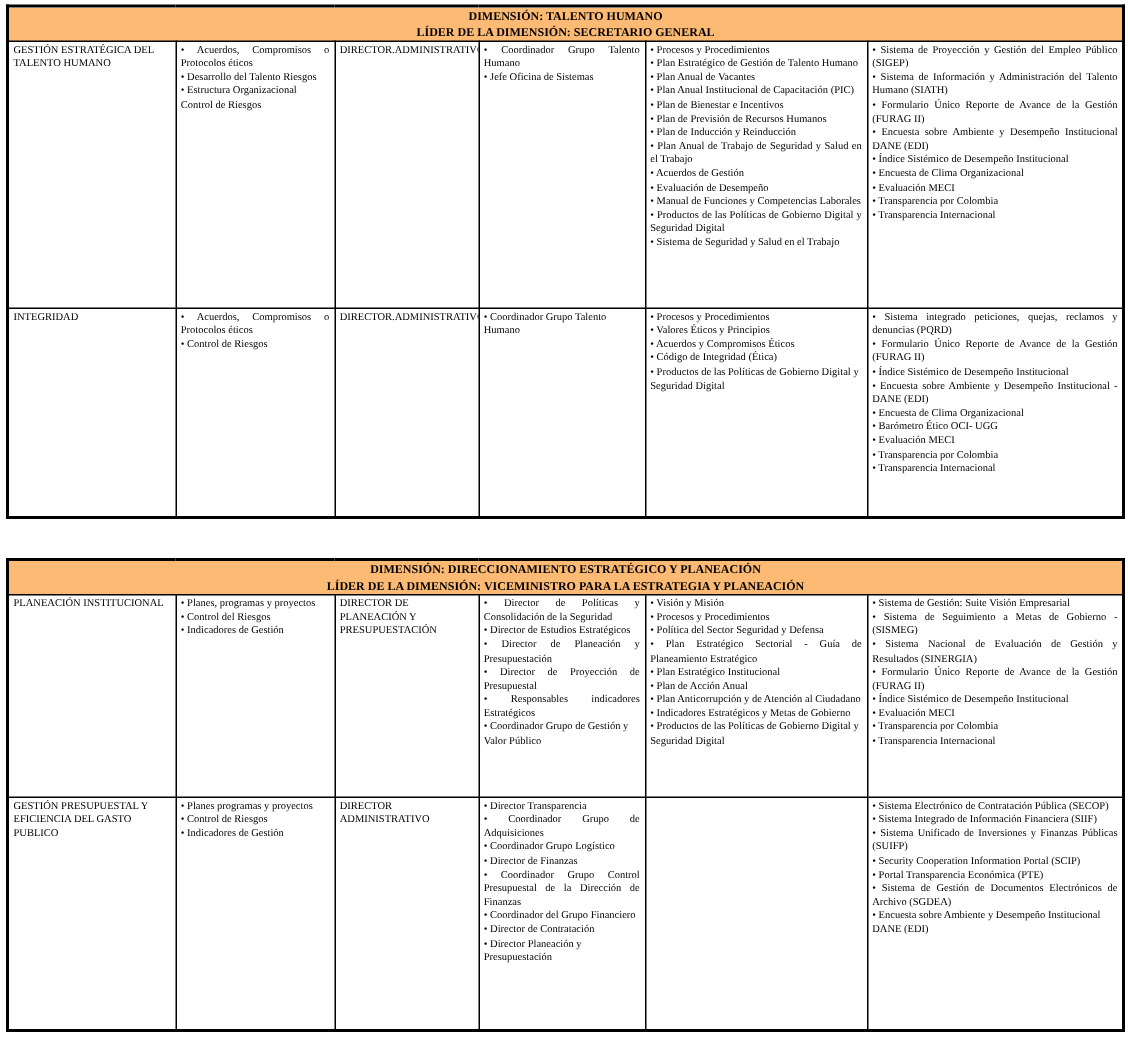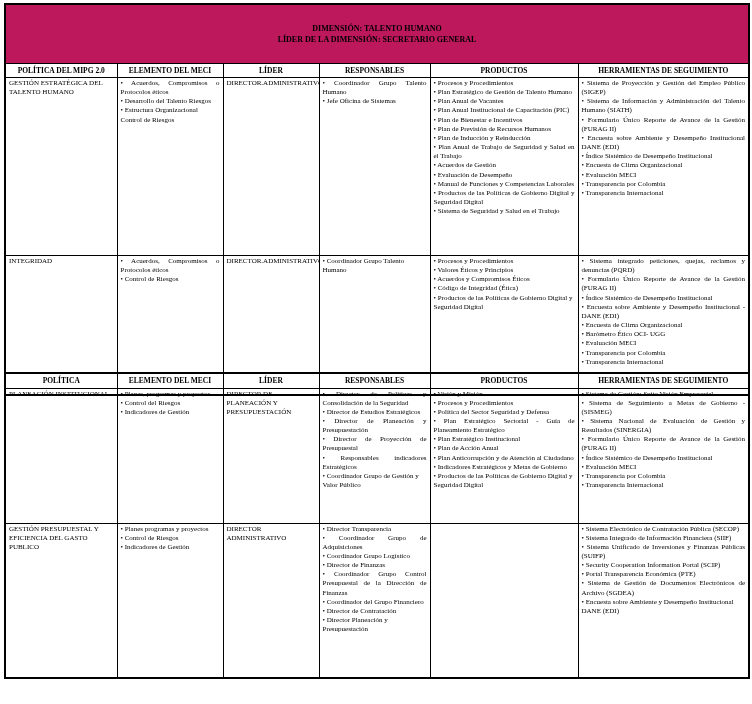--- a/index.html
+++ b/index.html
@@ -18,26 +18,26 @@
   }
   .t1 { position: absolute; left: 4px; top: 3px; }
   .t2 { position: absolute; left: 4px; top: 372px; }
   th, td {
     border: 1px solid #000;
     vertical-align: top;
     padding: 1px 3px;
     overflow: hidden;
   }
   .band {
-    background: #be185d;
+    background: #fdba74;
     text-align: center;
     font-weight: bold;
     font-size: 8px;
     line-height: 11px;
-    padding: 18px;
+    padding: 0;
   }
   .colhead {
     background: #ffffff;
     text-align: center;
     font-weight: bold;
     font-size: 7.5px;
     line-height: 9px;
     padding: 2px 1px;
     vertical-align: middle;
   }
@@ -61,28 +61,20 @@
         <col style="width:148px">
         <col style="width:171px">
     </colgroup>
     <thead>
       <tr>
         <th class="band" colspan="6">
           <div>DIMENSIÓN: TALENTO HUMANO</div>
           <div>LÍDER DE LA DIMENSIÓN: SECRETARIO GENERAL</div>
         </th>
       </tr>
-      <tr style="height:13px">
-        <th class="colhead">POLÍTICA DEL MIPG 2.0</th>
-        <th class="colhead">ELEMENTO DEL MECI</th>
-        <th class="colhead">LÍDER</th>
-        <th class="colhead">RESPONSABLES</th>
-        <th class="colhead">PRODUCTOS</th>
-        <th class="colhead">HERRAMIENTAS DE SEGUIMIENTO</th>
-      </tr>
     </thead>
     <tbody>
       <tr style="height:178px">
         <td>
             <div class="pol">GESTIÓN ESTRATÉGICA DEL TALENTO HUMANO</div>
           </td>
         <td>
             <div class="list">
               <div class="li">• Acuerdos, Compromisos o Protocolos éticos</div>
               <div class="li">• Desarrollo del Talento Riesgos</div>
@@ -176,27 +168,25 @@
   <table class="doc t2">
     <colgroup>
       <col style="width:112px">
         <col style="width:106px">
         <col style="width:96px">
       <col style="width:111px">
         <col style="width:148px">
         <col style="width:171px">
     </colgroup>
     <thead>
-      <tr style="height:15px">
-        <th class="colhead">POLÍTICA</th>
-        <th class="colhead">ELEMENTO DEL MECI</th>
-        <th class="colhead">LÍDER</th>
-        <th class="colhead">RESPONSABLES</th>
-        <th class="colhead">PRODUCTOS</th>
-        <th class="colhead">HERRAMIENTAS DE SEGUIMIENTO</th>
+      <tr>
+        <th class="band" colspan="6">
+          <div>DIMENSIÓN: DIRECCIONAMIENTO ESTRATÉGICO Y PLANEACIÓN</div>
+          <div>LÍDER DE LA DIMENSIÓN: VICEMINISTRO PARA LA ESTRATEGIA Y PLANEACIÓN</div>
+        </th>
       </tr>
     </thead>
     <tbody>
       <tr style="height:135px">
         <td>
             <div class="pol">PLANEACIÓN INSTITUCIONAL</div>
           </td>
         <td>
             <div class="list">
               <div class="li">• Planes, programas y proyectos</div>

